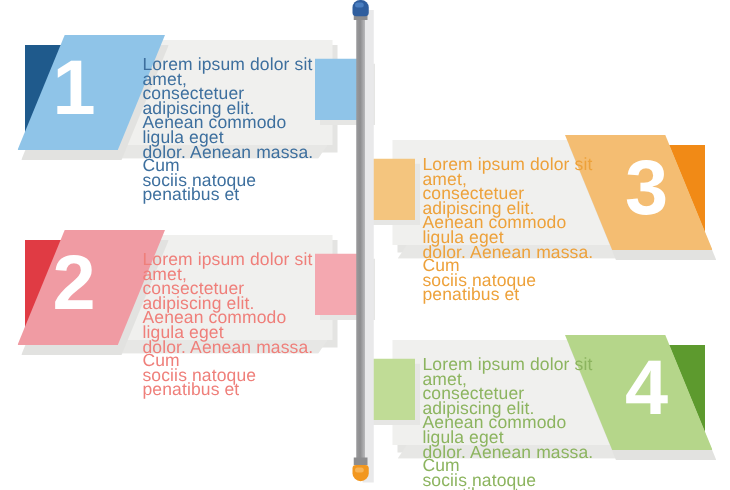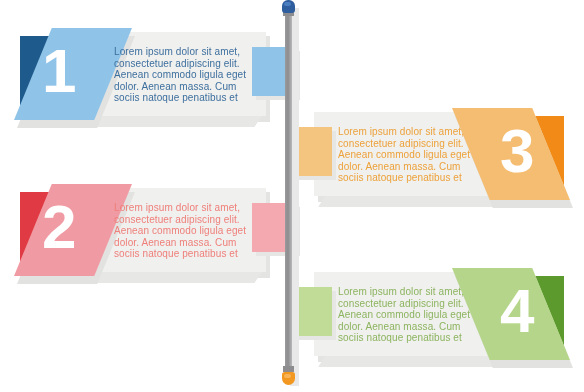--- a/index.html
+++ b/index.html
@@ -60,21 +60,21 @@
     background:#e4e4e2;
   }
   .card-foot{
     position:absolute;
     height:11px;
     background:#e7e7e5;
   }
 
   .body-text{
     position:absolute;
-    font-size:10px;
+    font-size:14px;
     line-height:11.6px;
     letter-spacing:.1px;
     white-space:pre-line;
   }
 
   
   .fold{position:absolute;}
   .ribbon{position:absolute;}
   .numeral{
     position:absolute;

